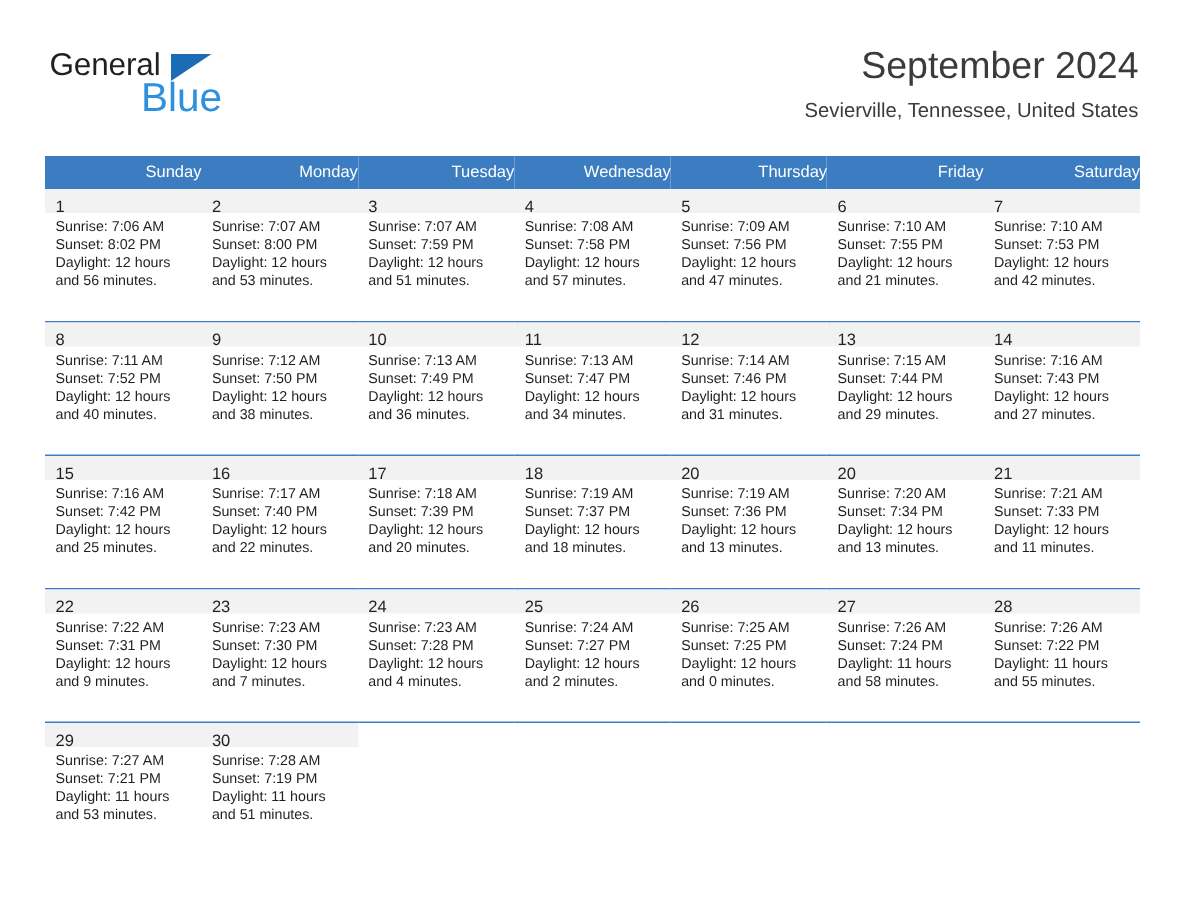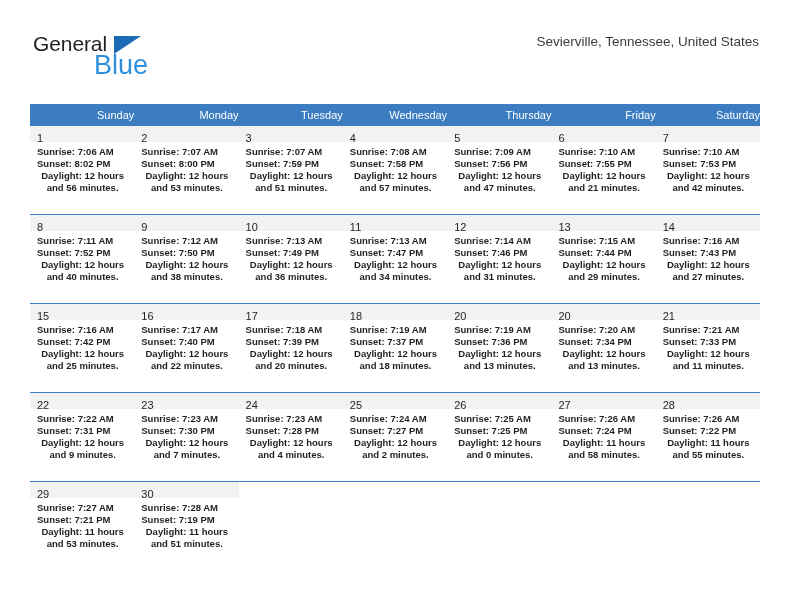--- a/index.html
+++ b/index.html
@@ -130,44 +130,43 @@
   .daynum {
     font-size: 11px;
     color: #231f20;
     line-height: 13px;
   }
   .dayinfo {
     padding: 4px 6px 0 7px;
     font-size: 9.5px;
     line-height: 12.1px;
     color: #231f20;
-    font-weight: bold;
   }
   .dayinfo div {
     white-space: nowrap;
   }
   .dayinfo .daylight-line {
     white-space: normal;
-    text-align: center;
   }
 </style>
 </head>
 <body>
 
 <div class="page">
 
   <div class="header">
 
     <div class="brand">
       <span class="brand-general">General</span>
       <span class="brand-tri"></span>
       <span class="brand-blue">Blue</span>
     </div>
 
     <div class="title-block">
+      <div class="cal-title">September 2024</div>
       <div class="cal-subtitle">Sevierville, Tennessee, United States</div>
     </div>
 
   </div>
 
   <table class="calendar">
     <thead>
       <tr>
         <th>Sunday</th>
         <th>Monday</th>

